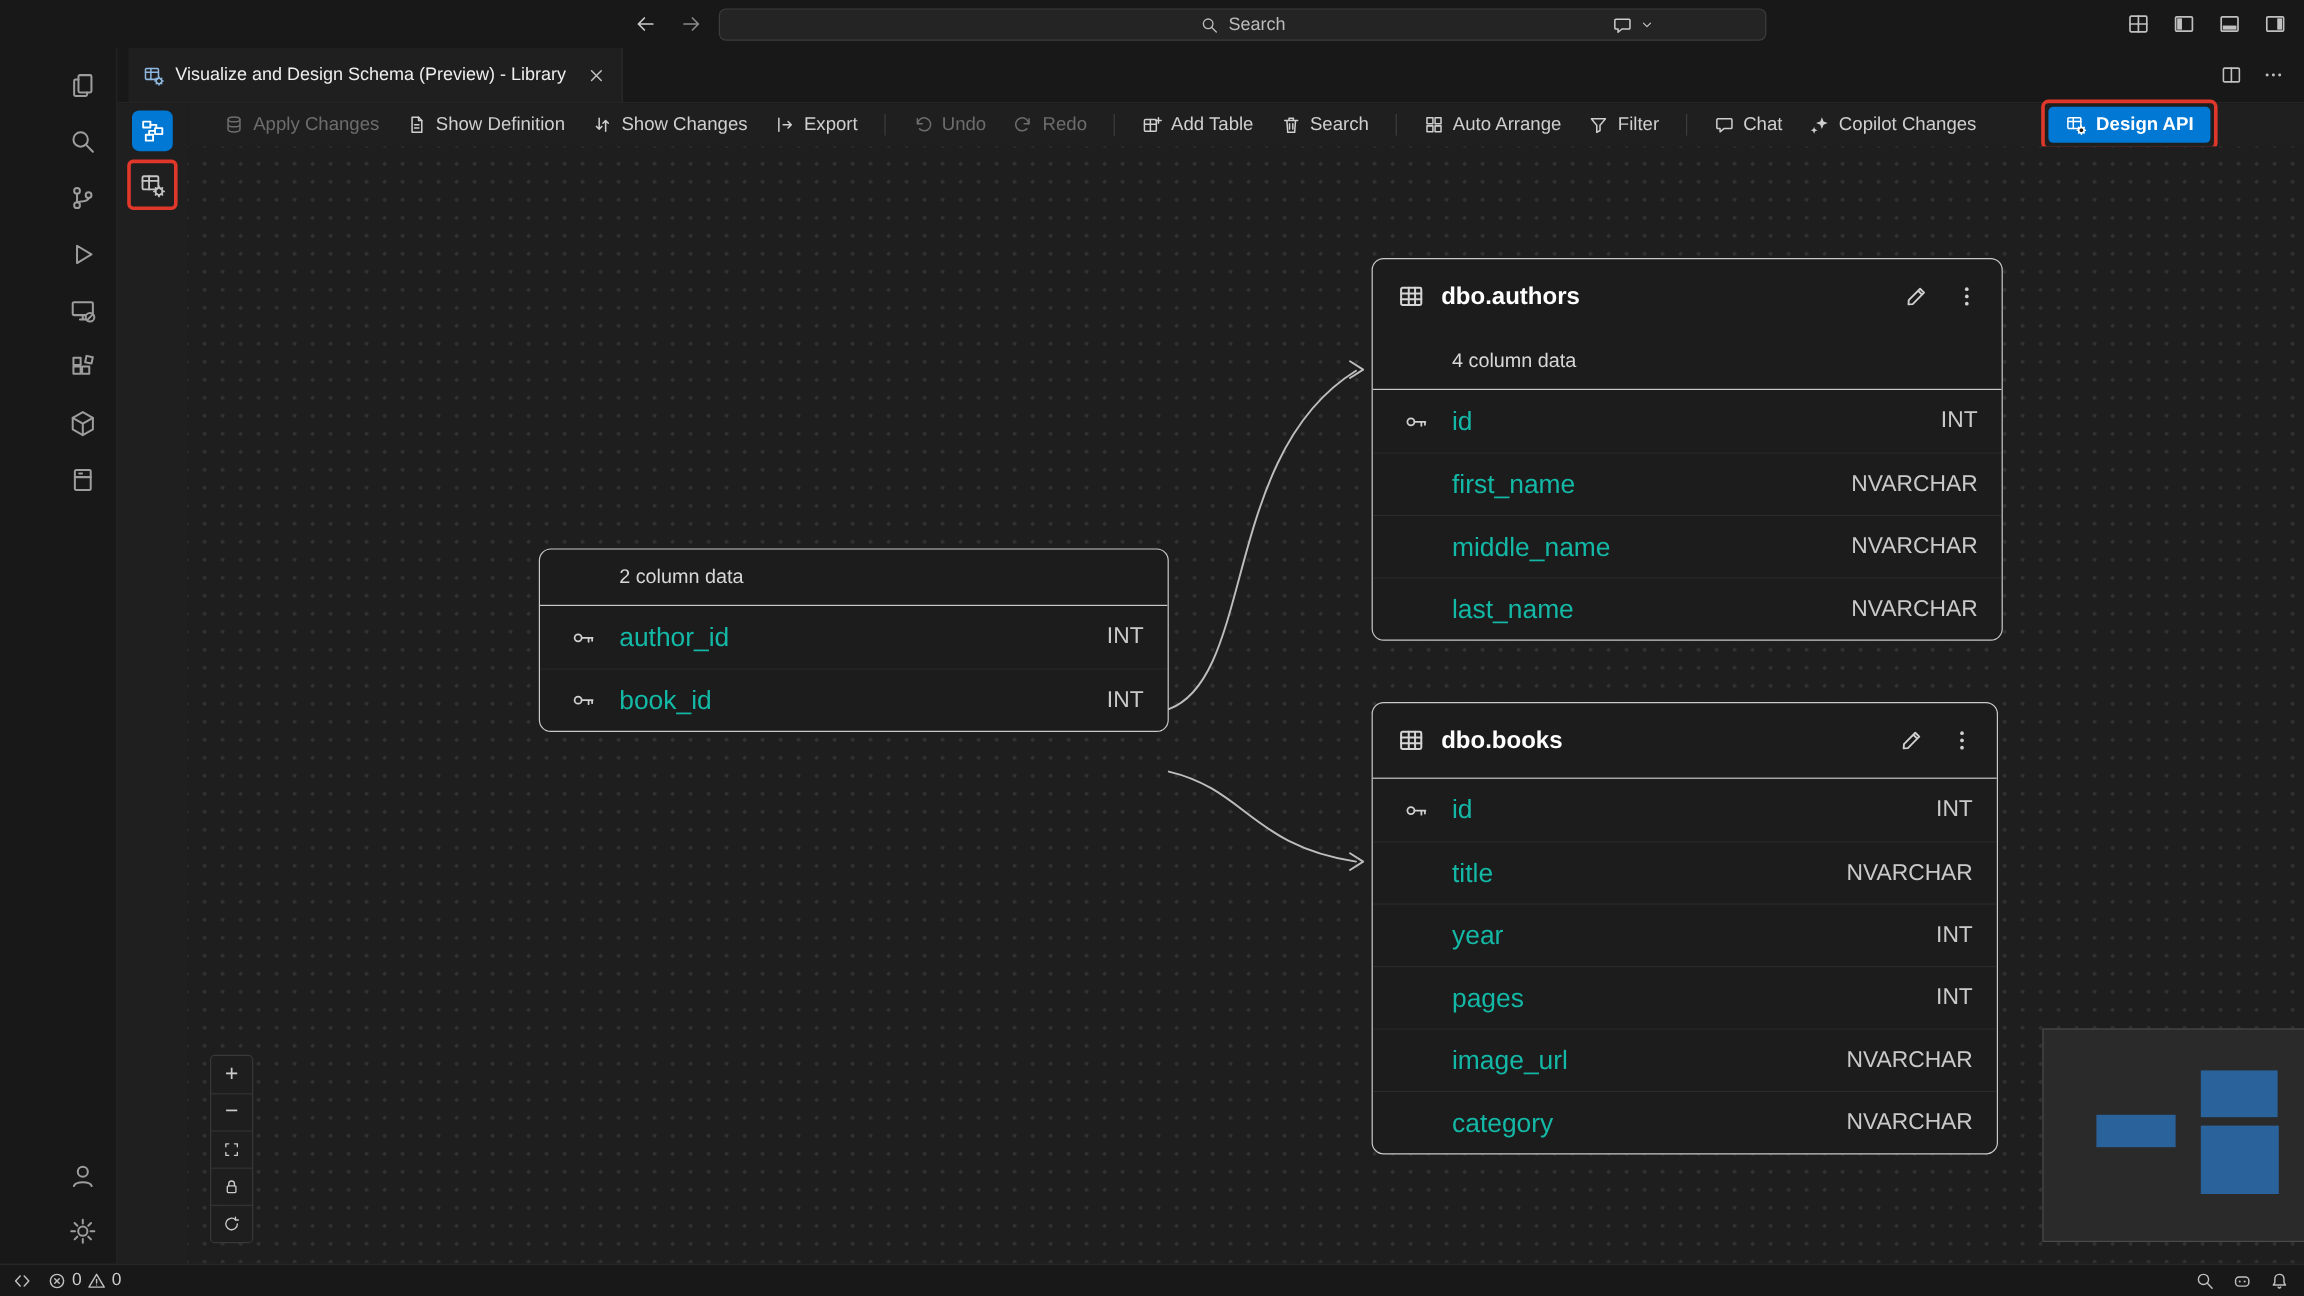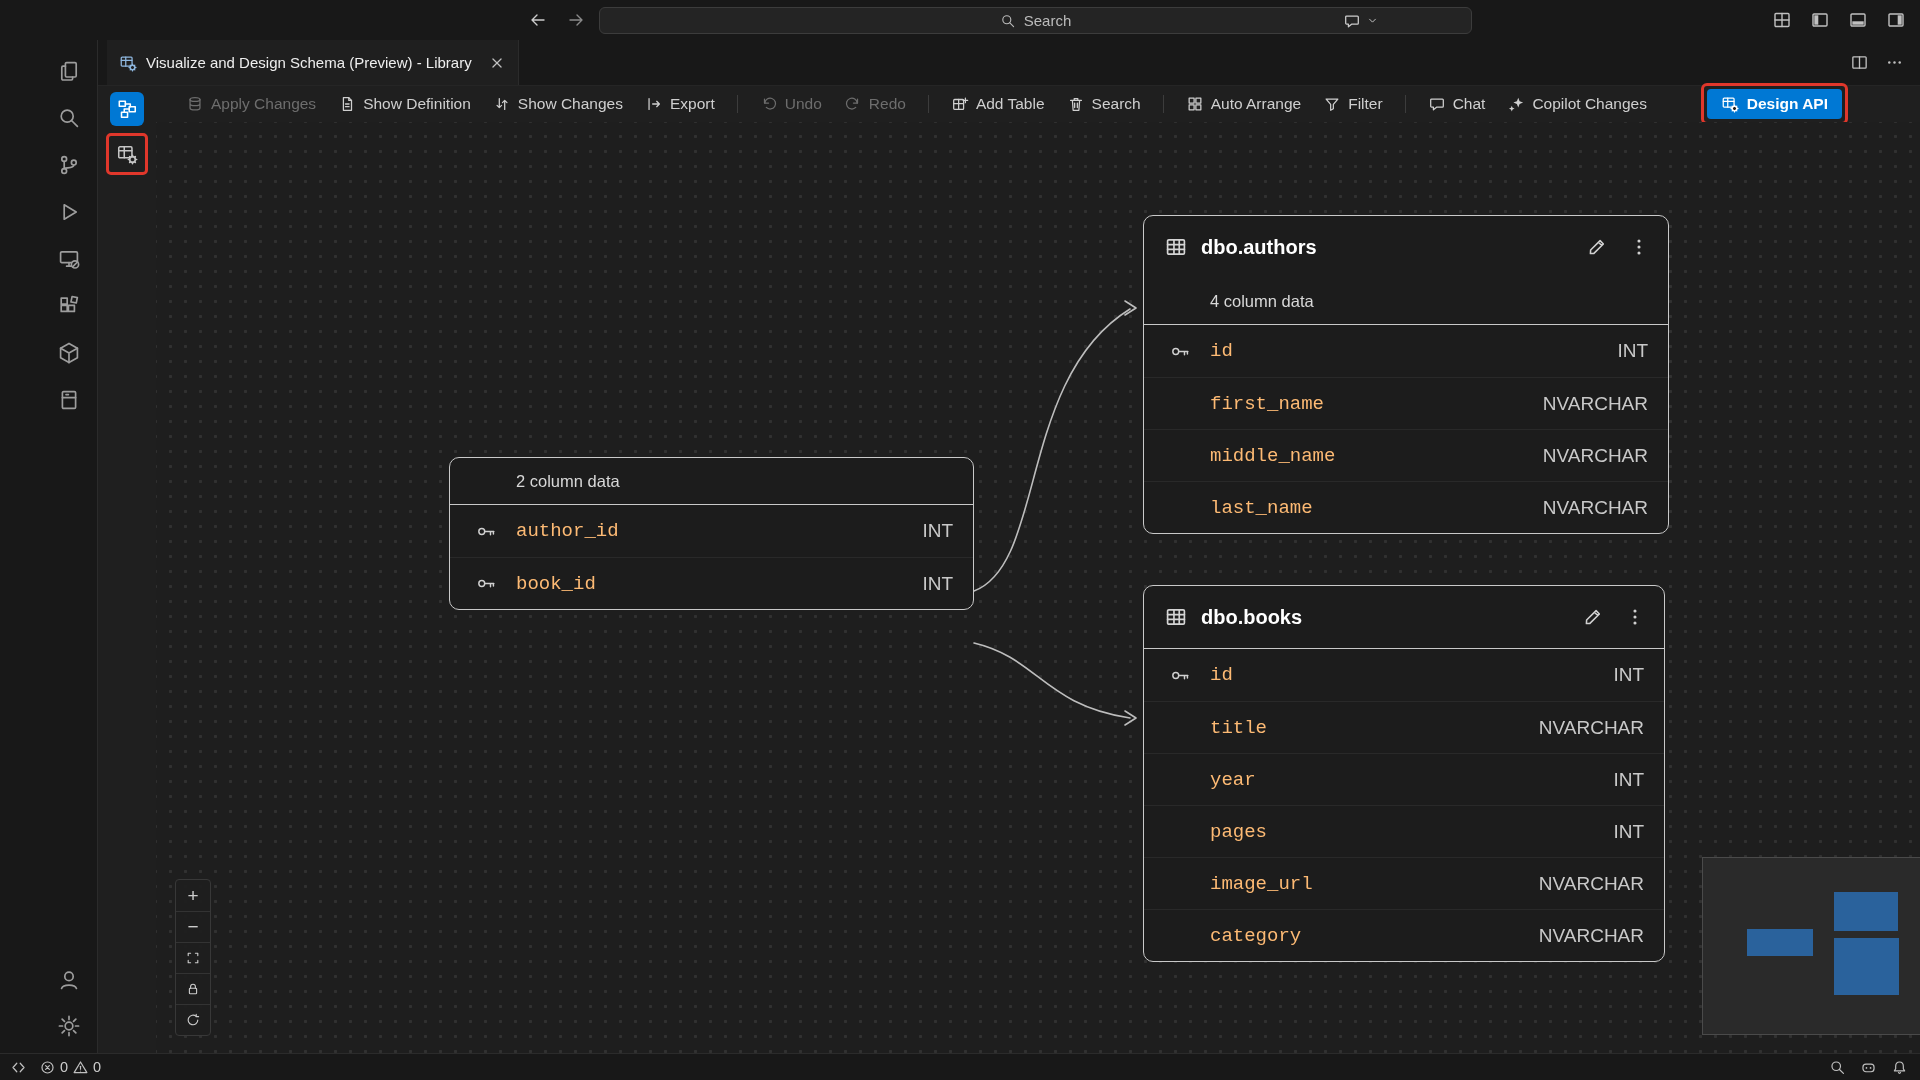--- a/index.html
+++ b/index.html
@@ -72,21 +72,21 @@
   .chead-icon { width:24px; height:24px; color:#d5d5d5; flex:0 0 auto; }
   .ctitle { font-size:20px; font-weight:700; color:#ffffff; white-space:nowrap; }
   .chead-actions { margin-left:auto; display:flex; align-items:center; gap:20px; color:#d0d0d0; }
   .chead-actions svg { width:22px; height:22px; cursor:pointer; }
   .csub { height:46px; display:flex; align-items:center; padding-left:66px; font-size:16.5px; color:#d8d8d8; }
   .ccols { border-top:1px solid #c9c9c9; }
   .crow { height:52px; display:flex; align-items:center; padding-right:20px; }
   .crow + .crow { border-top:1px solid rgba(255,255,255,0.06); }
   .crow-ic { width:66px; flex:0 0 auto; display:flex; align-items:center; padding-left:26px; color:#d0d0d0; }
   .crow-ic svg { width:21px; height:21px; }
-  .crow-name { font-size:19px; color:#fdba74;font-family:Liberation Mono, monospace; }
+  .crow-name { font-size:22px; color:#14b8a6; }
   .crow-type { margin-left:auto; font-size:19px; color:#c9c9c9; }
 
   
   .zoompanel { position:absolute; left:19px; top:757px; width:36px; background:rgba(30,30,30,0.9); border:1px solid #383838; border-radius:4px; display:flex; flex-direction:column; }
   .zbtn { height:31px; display:flex; align-items:center; justify-content:center; color:#cccccc; cursor:pointer; font-size:19px; }
   .zbtn + .zbtn { border-top:1px solid #333333; }
   .zbtn svg { width:16px; height:16px; }
 
   
   .minimap { position:absolute; left:1546px; top:735px; width:241px; height:178px; background:#2a2a2a; border:1px solid #4a4a4a; }

